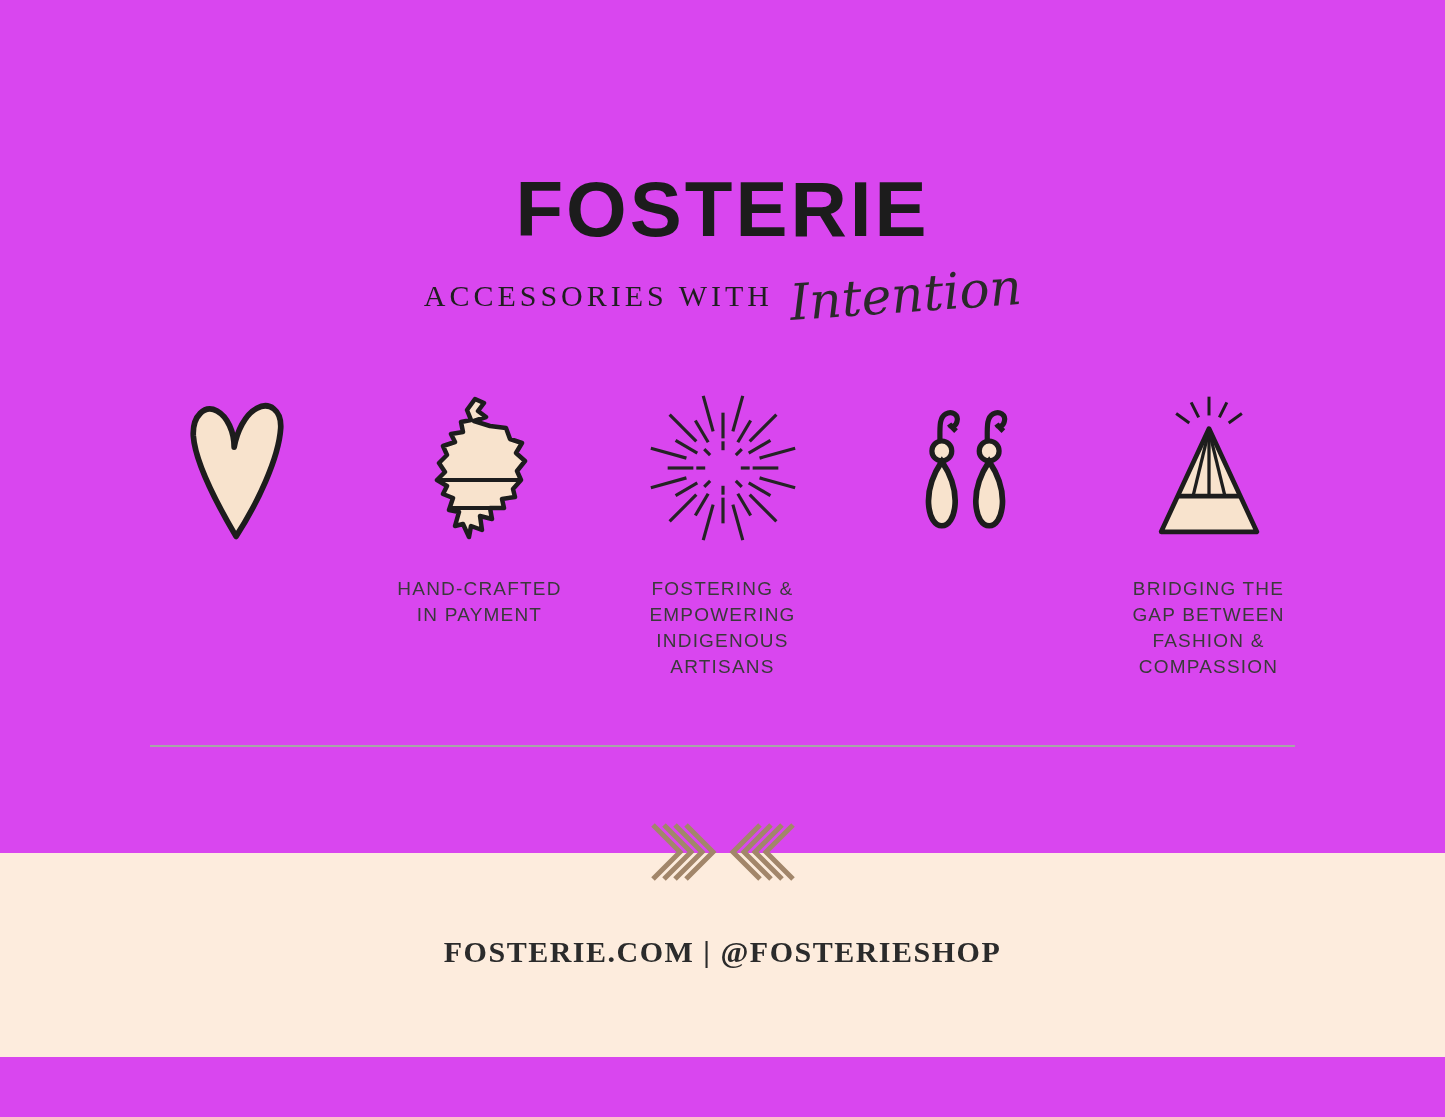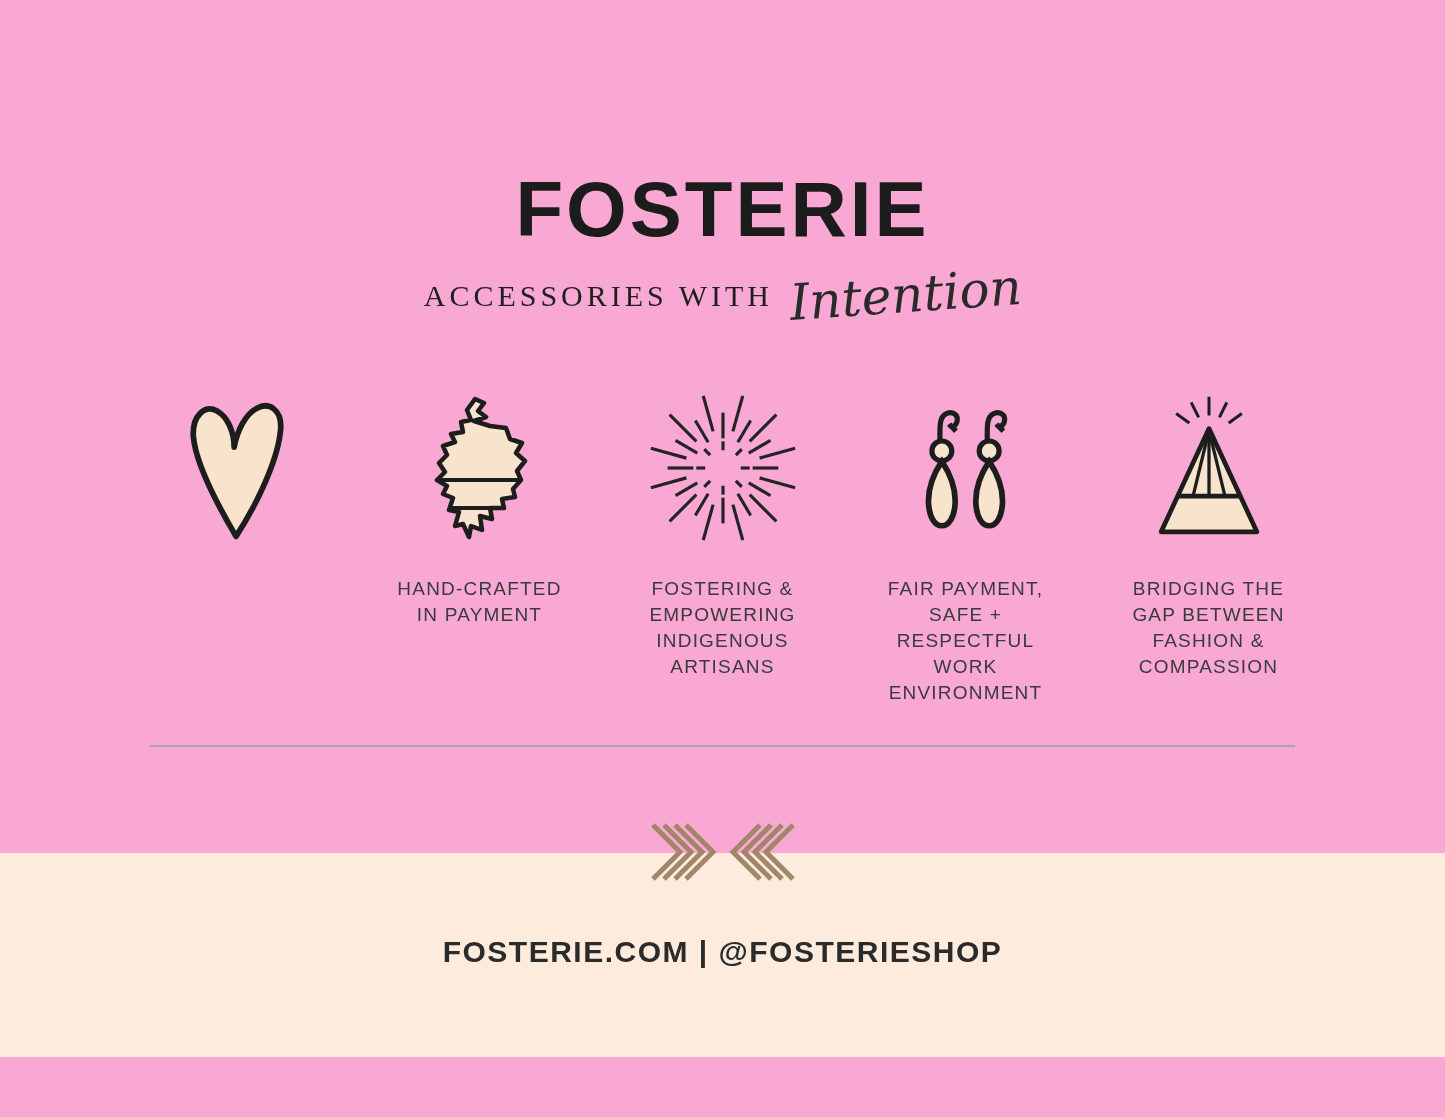--- a/index.html
+++ b/index.html
@@ -1,19 +1,19 @@
 <!DOCTYPE html>
 <html><head>
 <meta charset="utf-8">
 <style>
   html,body{margin:0;padding:0;background:#fff;}
   .page{
     position:relative;
     width:1445px;height:1117px;
-    background:#f9a8d4;
+    background:#d946ef;
     overflow:hidden;
     font-family:"Liberation Sans",sans-serif;
     color:#1d1d1d;
   }
   
   .logo{position:absolute;top:170px;left:0;width:100%;text-align:center;}
   .brand{
     margin:0;
     font-size:78px;font-weight:700;letter-spacing:3px;
     color:#1c1c1c;line-height:1;
@@ -49,21 +49,21 @@
     color:#3a3a3a;white-space:pre-line;font-weight:500;
   }
   
   .divider{
     position:absolute;top:745px;left:0;right:0;margin:auto;
     width:1145px;height:0;border:none;border-top:2px solid #a6a6a6;
   }
   
   .band{
     position:absolute;top:853px;left:0;width:100%;height:204px;
-    background:#fdecdd;text-align:center;
+    background:#fdecdd;text-align:center;font-family:Liberation Serif, serif;
   }
   .ornament{
     position:absolute;top:-33px;left:50%;transform:translateX(-50%);
     width:150px;height:64px;
   }
   .site{
     margin:82px 0 0 0;
     font-size:30px;font-weight:700;letter-spacing:1.5px;color:#2b2b2b;
   }
   .sub{
@@ -160,25 +160,20 @@
           <g fill="#f8e3cd" stroke="#1d1d1d" stroke-width="5.5">
             <circle cx="30" cy="57" r="10.5"></circle>
             <circle cx="80" cy="57" r="10.5"></circle>
           </g>
           <g fill="#f8e3cd" stroke="#1d1d1d" stroke-width="6">
             <path d="M30 68 C38 80 45 96 44 113 C43 128 37 136 30 136 C23 136 17 128 16 113 C15 96 22 80 30 68 Z"></path>
             <path d="M80 68 C88 80 95 96 94 113 C93 128 87 136 80 136 C73 136 67 128 66 113 C65 96 72 80 80 68 Z"></path>
           </g>
         </svg>
       </div>
-      <p class="caption">FAIR PAYMENT,
-SAFE +
-RESPECTFUL
-WORK
-ENVIRONMENT</p>
     </div>
 
     <div class="feature">
       <div class="icon-box">
         <svg width="122" height="152" viewBox="0 0 130 160">
           <path d="M65 38 L116 148 L14 148 Z" fill="#f8e3cd" stroke="#1d1d1d" stroke-width="5" stroke-linejoin="round"></path>
           <g stroke="#1d1d1d" stroke-width="3.5" fill="none">
             <line x1="65" y1="40" x2="48" y2="110"></line>
             <line x1="65" y1="40" x2="65" y2="110"></line>
             <line x1="65" y1="40" x2="82" y2="110"></line>

